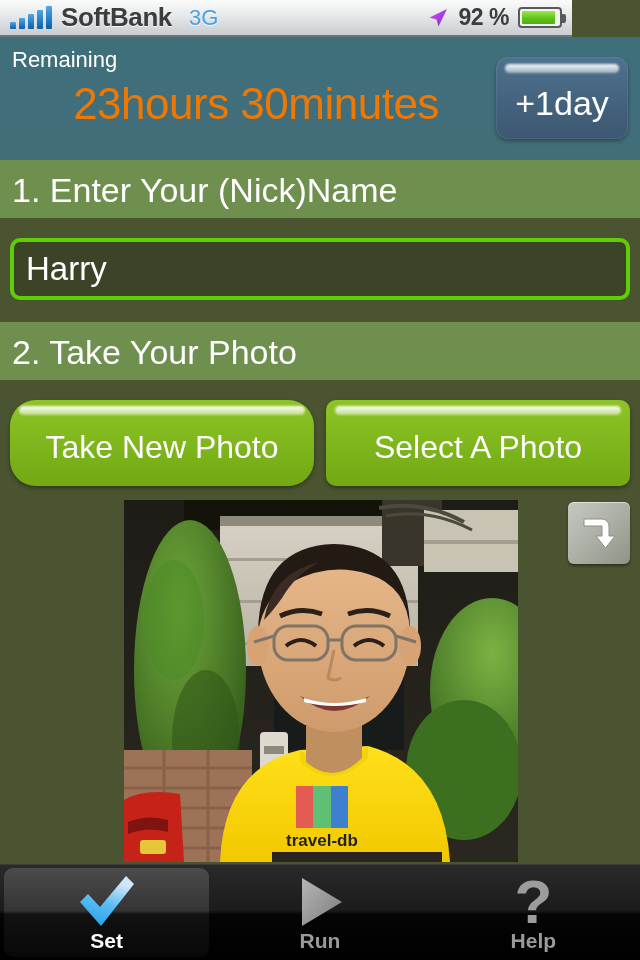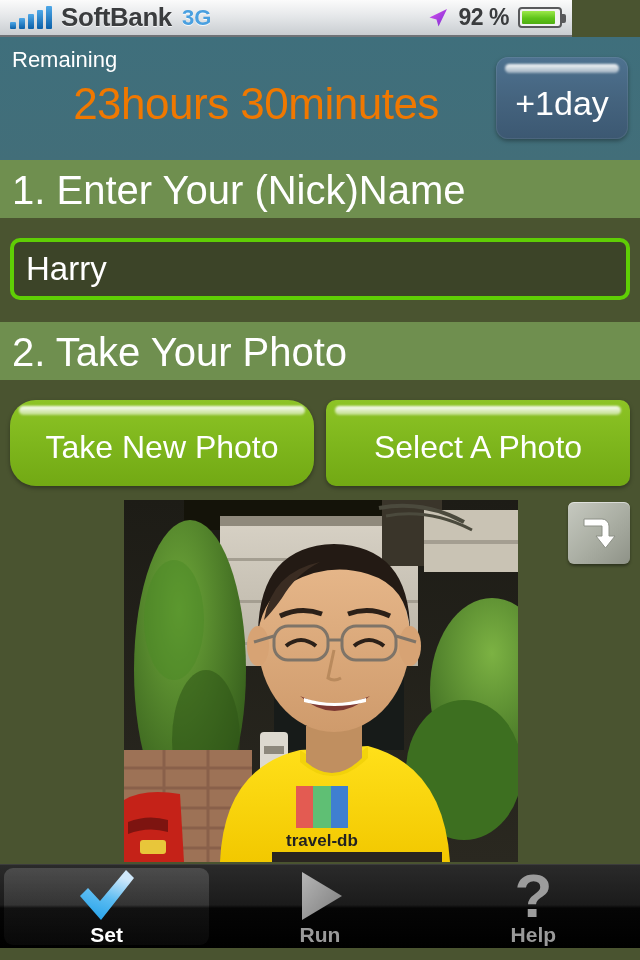--- a/index.html
+++ b/index.html
@@ -20,21 +20,21 @@
   .sig-bars { display: flex; align-items: flex-end; gap: 3px; height: 22px; margin-right: 9px; }
   .sig-bars i { width: 6px; display: block; border-radius: 1px;
     background: linear-gradient(to bottom, #4ea8e8, #0a5fa8); }
   .sig-bars i:nth-child(1) { height: 7px; }
   .sig-bars i:nth-child(2) { height: 11px; }
   .sig-bars i:nth-child(3) { height: 15px; }
   .sig-bars i:nth-child(4) { height: 19px; }
   .sig-bars i:nth-child(5) { height: 23px; }
   .carrier { font-size: 26px; font-weight: bold; color: #3a3c3e; letter-spacing: -0.4px;
              text-shadow: 0 1px 0 rgba(255,255,255,.7); }
-  .net { font-size: 22px; font-weight: bold; color: #4aa0e0; margin-left: 10px;
+  .net { font-size: 22px; font-weight: normal; color: #4aa0e0; margin-left: 17px;
          text-shadow: 0 1px 0 rgba(255,255,255,.8); }
   .sb-right { margin-left: auto; display: flex; align-items: center; gap: 9px; }
   .loc-arrow { width: 24px; height: 24px; }
   .batt-pct { font-size: 23px; font-weight: bold; color: #3a3c3e; letter-spacing: -0.5px; }
   .battery { position: relative; width: 44px; height: 21px; border: 2px solid #58595b;
              border-radius: 4px; background: #f2f2f2; padding: 2px; }
   .battery .fill { height: 100%; width: 92%; border-radius: 1px;
              background: linear-gradient(to bottom, #9ce84a 0%, #5fc41a 55%, #4fae12 100%); }
   .battery .cap { position: absolute; right: -6px; top: 5px; width: 4px; height: 9px;
              background: #58595b; border-radius: 0 2px 2px 0; }
@@ -60,21 +60,21 @@
     border-radius: 6px;
     background: linear-gradient(to bottom, rgba(255,255,255,.95), rgba(255,255,255,.45));
     filter: blur(1px);
   }
   .plusday-btn span { position: relative; z-index: 2; margin-top: 10px; }
 
   
   .sec-head {
     position: absolute; left: 0; width: 640px; height: 61px;
     background: #6f8f4f; display: flex; align-items: center;
-    padding-left: 12px; font-size: 40px; color: #ffffff;
+    padding-left: 12px; font-size: 34px; color: #ffffff;
   }
   #sec1-head { top: 160px; }
   #sec2-head { top: 322px; }
 
   .sec-body { position: absolute; left: 0; width: 640px; background: #4a5430; }
   #sec1-body { top: 218px; height: 104px; }
   #sec2-body { top: 380px; height: 480px; }
 
   .name-input {
     position: absolute; left: 10px; top: 238px; width: 620px; height: 62px;
@@ -112,21 +112,21 @@
 
   
   .photo-frame {
     position: absolute; left: 124px; top: 500px; width: 394px; height: 362px;
     overflow: hidden; background: #0ea5e9;
   }
   .ph { position: absolute; }
 
   
   .tabbar {
-    position: absolute; left: 0; bottom: 12px; width: 640px; height: 84px;
+    position: absolute; left: 0; bottom: 0; width: 640px; height: 96px;
     background: linear-gradient(to bottom, #2a2a2a 0%, #1b1b1b 48%, #050505 52%, #000 100%);
     border-top: 1px solid #3c3c3c; display: flex;
   }
   .tab { position: relative; flex: 1; display: flex; flex-direction: column;
          align-items: center; justify-content: center; cursor: pointer; }
   .tab.active::before {
     content: ""; position: absolute; left: 4px; right: 4px; top: 3px; bottom: 3px;
     border-radius: 9px;
     background: linear-gradient(to bottom, rgba(255,255,255,.16) 0%, rgba(255,255,255,.11) 48%,
                 rgba(255,255,255,.05) 52%, rgba(255,255,255,.03) 100%);

